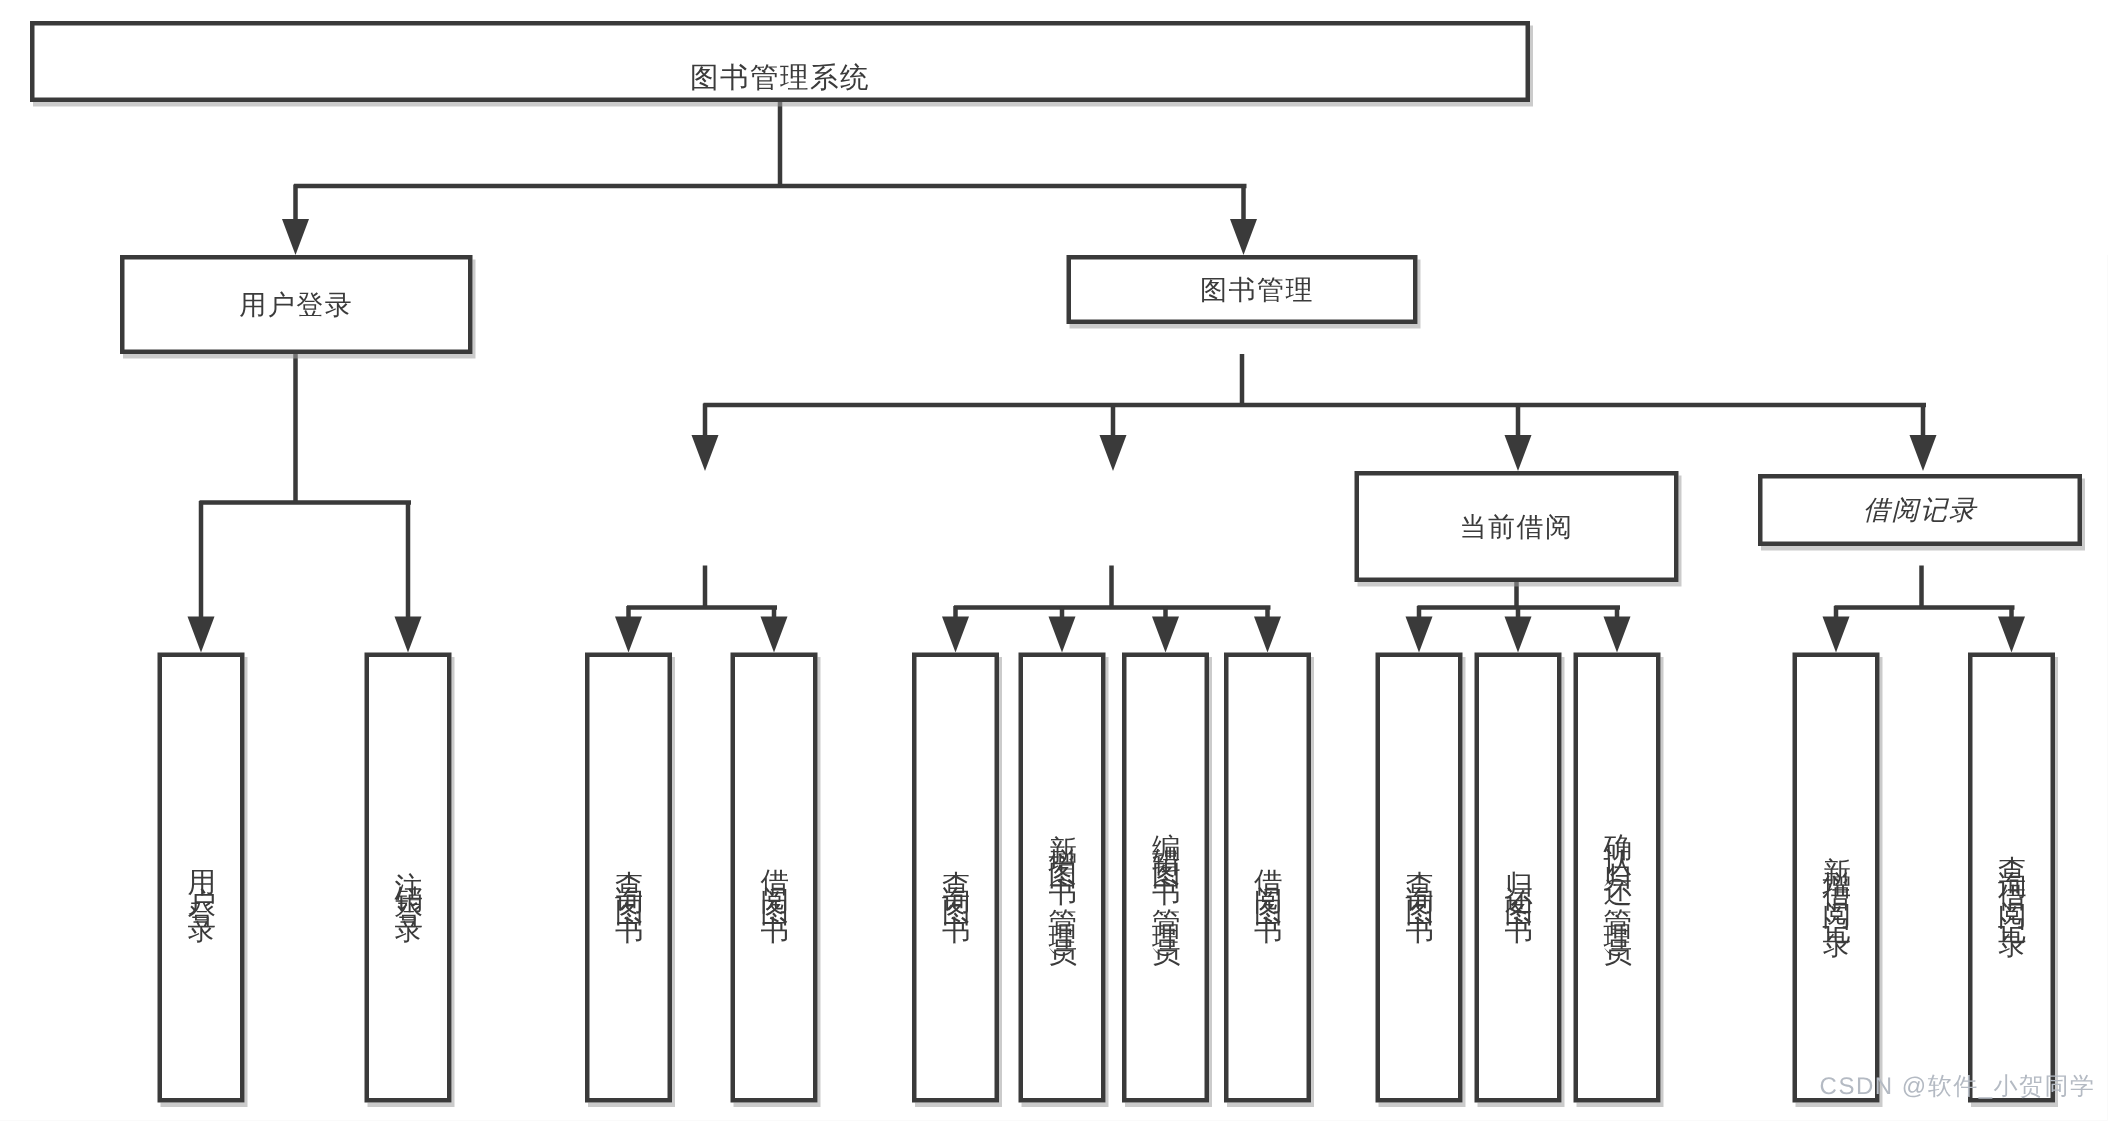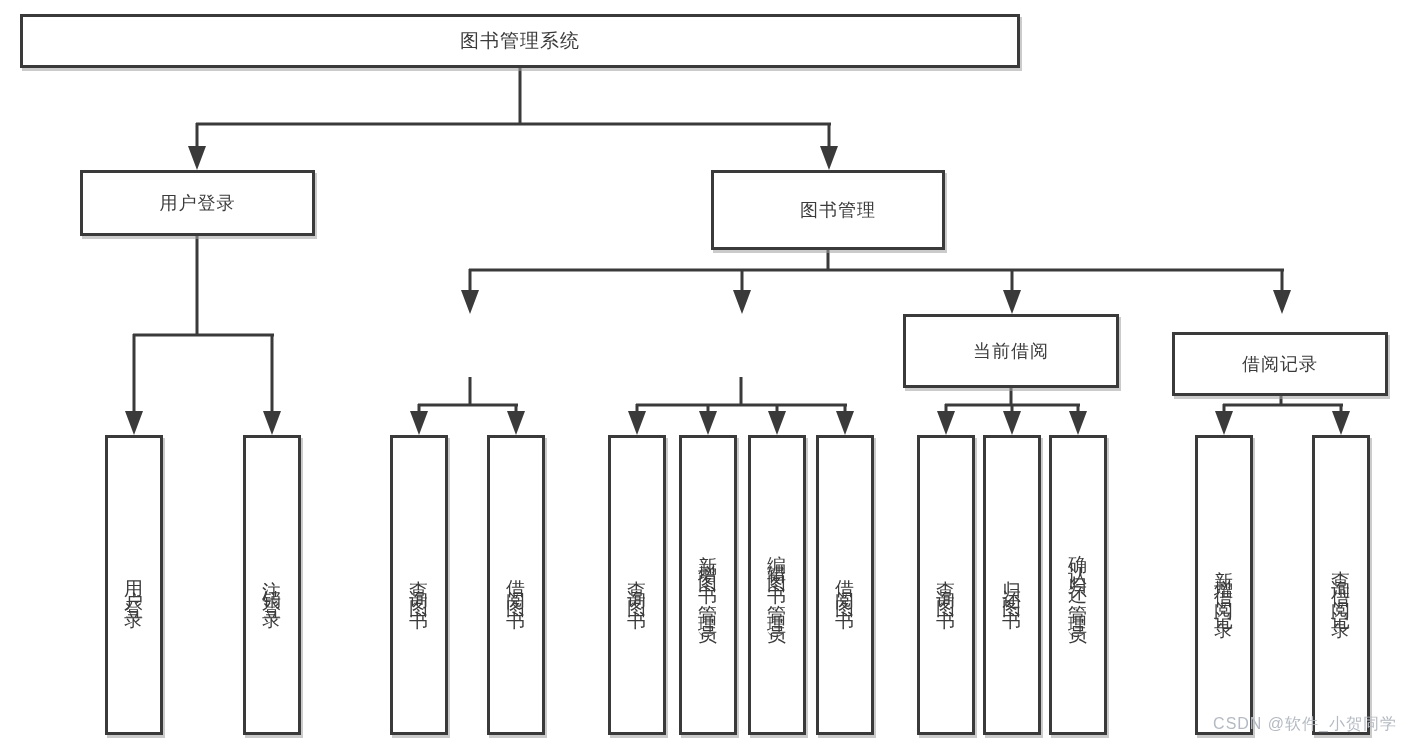--- a/index.html
+++ b/index.html
@@ -100,35 +100,35 @@
   <div class="arrow" style="left:1012px;top:411px;"></div>
   <div class="arrow" style="left:1078px;top:411px;"></div>
 
   <div class="vline" style="left:1281px;top:377px;height:29px;"></div>
   <div class="hline" style="left:1222.5px;top:405px;width:120px;"></div>
   <div class="vline" style="left:1224px;top:404px;height:12px;"></div>
   <div class="vline" style="left:1341px;top:404px;height:12px;"></div>
   <div class="arrow" style="left:1224px;top:411px;"></div>
   <div class="arrow" style="left:1341px;top:411px;"></div>
 
-  <div class="box h root" style="left:20px;top:14px;width:1000px;height:54px;">
+  <div class="box h root" style="left:20px;top:14px;width:1000px;height:54px;align-items:flex-end;">
     <span>图书管理系统</span>
   </div>
 
   <div class="box h" style="left:80px;top:170px;width:235px;height:66px;">
     <span>用户登录</span>
   </div>
-  <div class="box h" style="left:711px;top:170px;width:234px;height:80px;padding-left:20px;">
+  <div class="box h" style="left:711px;top:170px;width:234px;height:46px;padding-left:20px;">
     <span>图书管理</span>
   </div>
 
   <div class="box h" style="left:903px;top:314px;width:216px;height:74px;">
     <span>当前借阅</span>
   </div>
-  <div class="box h" style="left:1172px;top:332px;width:216px;height:64px;">
+  <div class="box h" style="left:1172px;top:316px;width:216px;height:48px;font-style:italic;">
     <span>借阅记录</span>
   </div>
 
   <div class="box leaf" style="left:105px;">
     <span class="vtext">用户登录</span>
   </div>
   <div class="box leaf" style="left:243px;">
     <span class="vtext">注销登录</span>
   </div>
 

